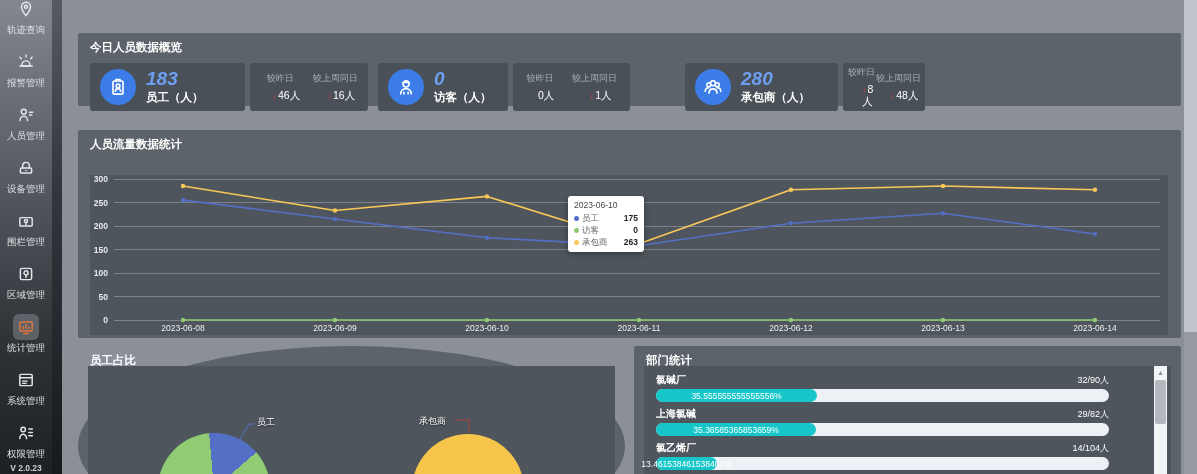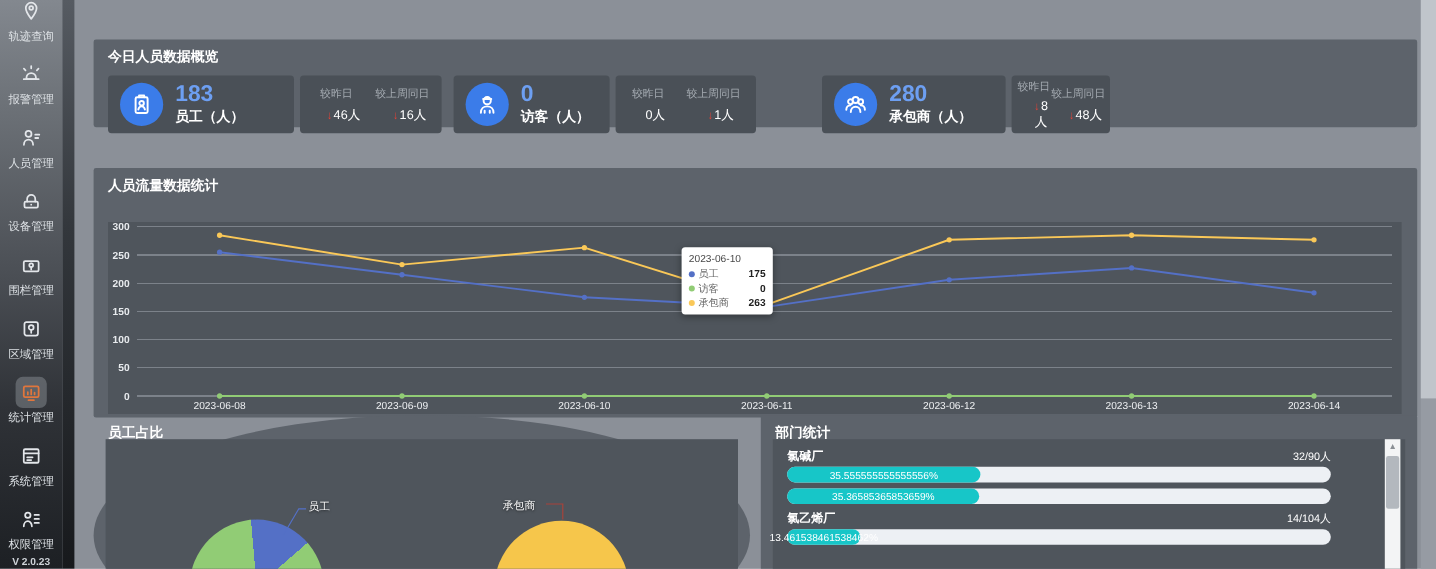--- a/index.html
+++ b/index.html
@@ -34,29 +34,29 @@
   .group-1{width:252px;margin-right:55px;}
   .group-2{width:240px;}
   .stat-card{background:#4a5057;border-radius:3px;height:48px;box-sizing:border-box;}
   .left-card{display:flex;align-items:center;padding:0 10px;gap:10px;margin-right:5px;flex:none;}
   .group-0 .left-card{width:155px;}
   .group-1 .left-card{width:130px;}
   .group-2 .left-card{width:153px;}
   .cmp-card{flex:1;display:flex;align-items:center;justify-content:space-around;padding:0 4px;}
   .icon-circle{width:36px;height:36px;border-radius:50%;background:#3b7ce9;display:flex;align-items:center;justify-content:center;color:#fff;flex:none;}
   .val-col{display:flex;flex-direction:column;}
-  .big{font-size:19px;font-weight:bold;color:#6d9ff2;line-height:19px;}
+  .big{font-size:19px;font-weight:bold;color:#6d9ff2;line-height:19px;font-style:italic;}
   .lbl{font-size:11.5px;font-weight:bold;color:#ffffff;margin-top:2px;white-space:nowrap;}
   .cmp-col{text-align:center;}
   .cmp-label{font-size:9px;color:#a6acb3;white-space:nowrap;}
   .cmp-value{font-size:10.5px;color:#ffffff;font-weight:normal;margin-top:4px;margin-left:12px;}
   .arrow-down{color:#e04237;font-size:9.5px;margin-right:1px;}
 
   
-  .panel.flow{left:16px;top:140px;width:1103px;height:208px;}
+  .panel.flow{left:16px;top:130px;width:1103px;height:208px;}
   .tabs{position:absolute;top:24px;left:197px;display:flex;gap:47px;}
   .tab{font-size:10px;padding:3px 11px;border-radius:2px;color:#fff;background:#3a3f46;cursor:pointer;white-space:nowrap;}
   .tab.active{background:#2e7cf6;}
   .chart-wrap{position:absolute;left:12px;right:13px;top:45px;bottom:3px;background:#4f555c;}
   #line-chart{position:absolute;left:0;top:0;}
 
   .chart-tooltip{position:absolute;left:478px;top:21px;width:64px;background:#ffffff;border-radius:3px;
     box-shadow:0 2px 6px rgba(0,0,0,.35);padding:4px 6px;z-index:5;}
   .tt-date{font-size:8.5px;color:#484848;margin-bottom:2px;}
   .tt-row{display:flex;align-items:center;font-size:8.5px;color:#666;line-height:12px;}
@@ -374,20 +374,24 @@
           <span class="dept-name">氯碱厂</span>
           <span class="dept-count">32/90人</span>
         </div>
         <div class="bar-track">
           <div class="bar-fill" style="width:35.56%">
             <span class="bar-pct">35.555555555555556%</span>
           </div>
         </div>
       </div>
             <div class="dept-row">
+        <div class="dept-head">
+          <span class="dept-name">上海氯碱</span>
+          <span class="dept-count">29/82人</span>
+        </div>
         <div class="bar-track">
           <div class="bar-fill" style="width:35.37%">
             <span class="bar-pct">35.36585365853659%</span>
           </div>
         </div>
       </div>
             <div class="dept-row">
         <div class="dept-head">
           <span class="dept-name">氯乙烯厂</span>
           <span class="dept-count">14/104人</span>

